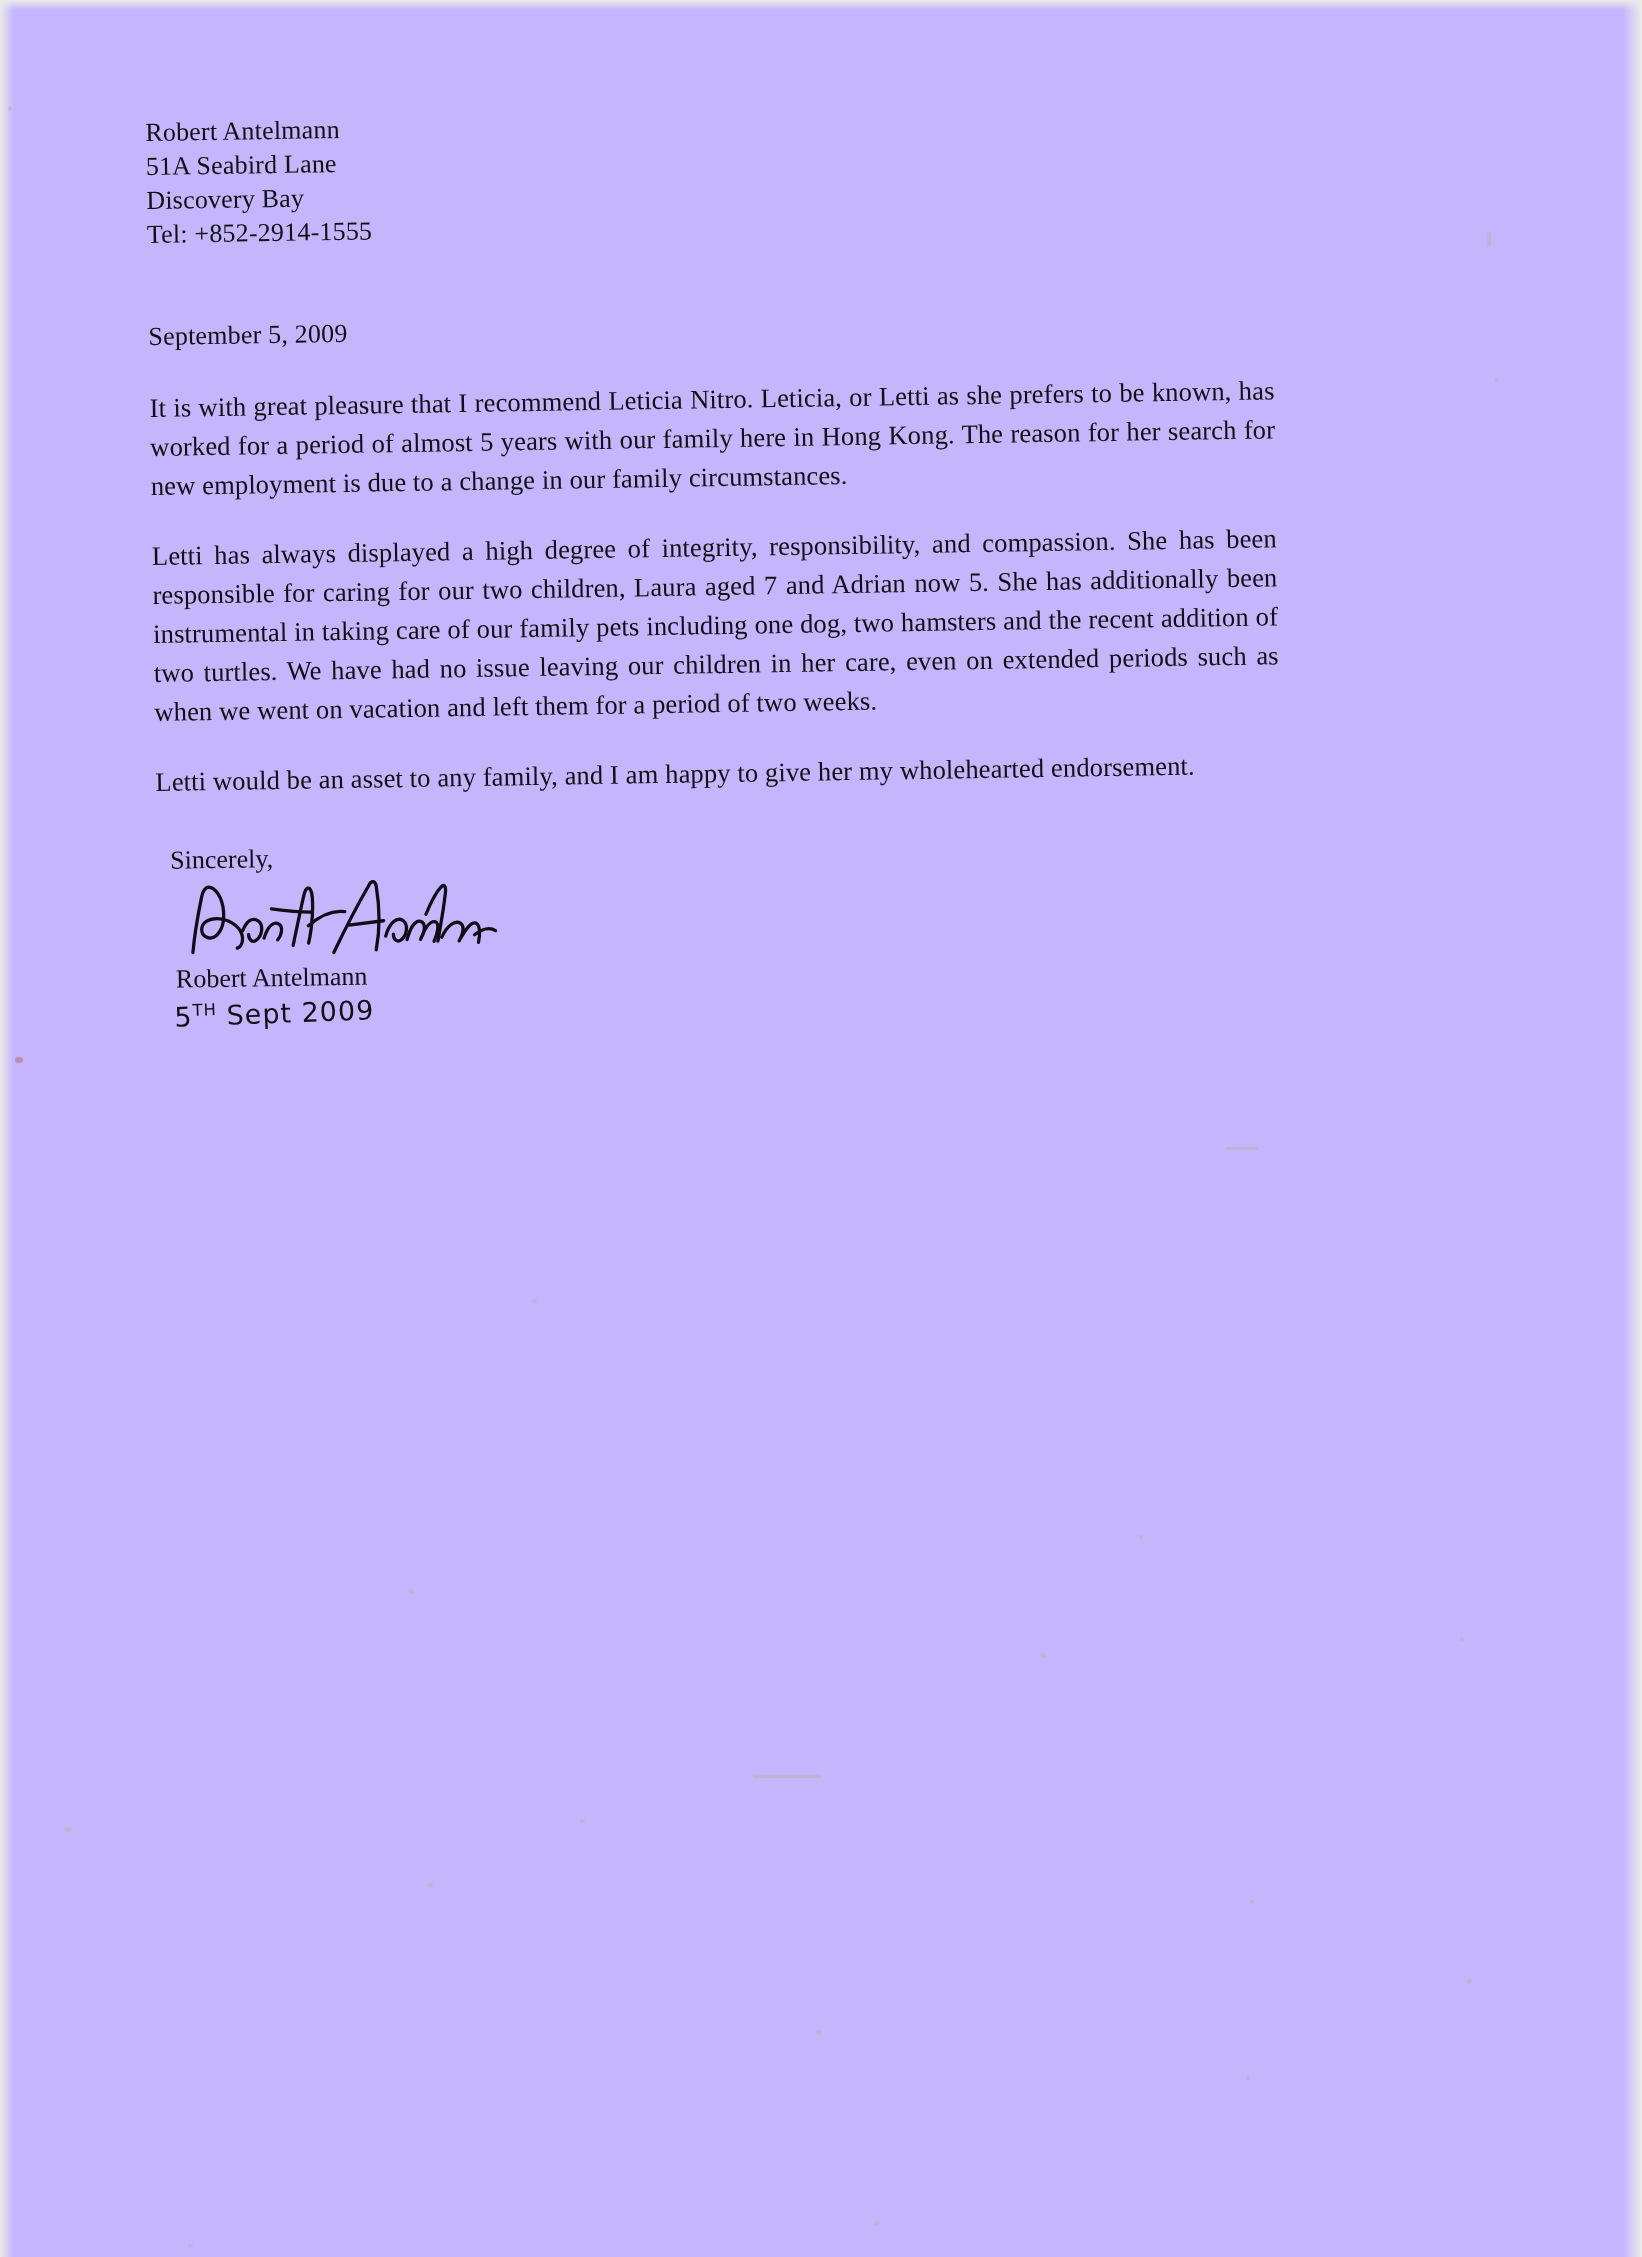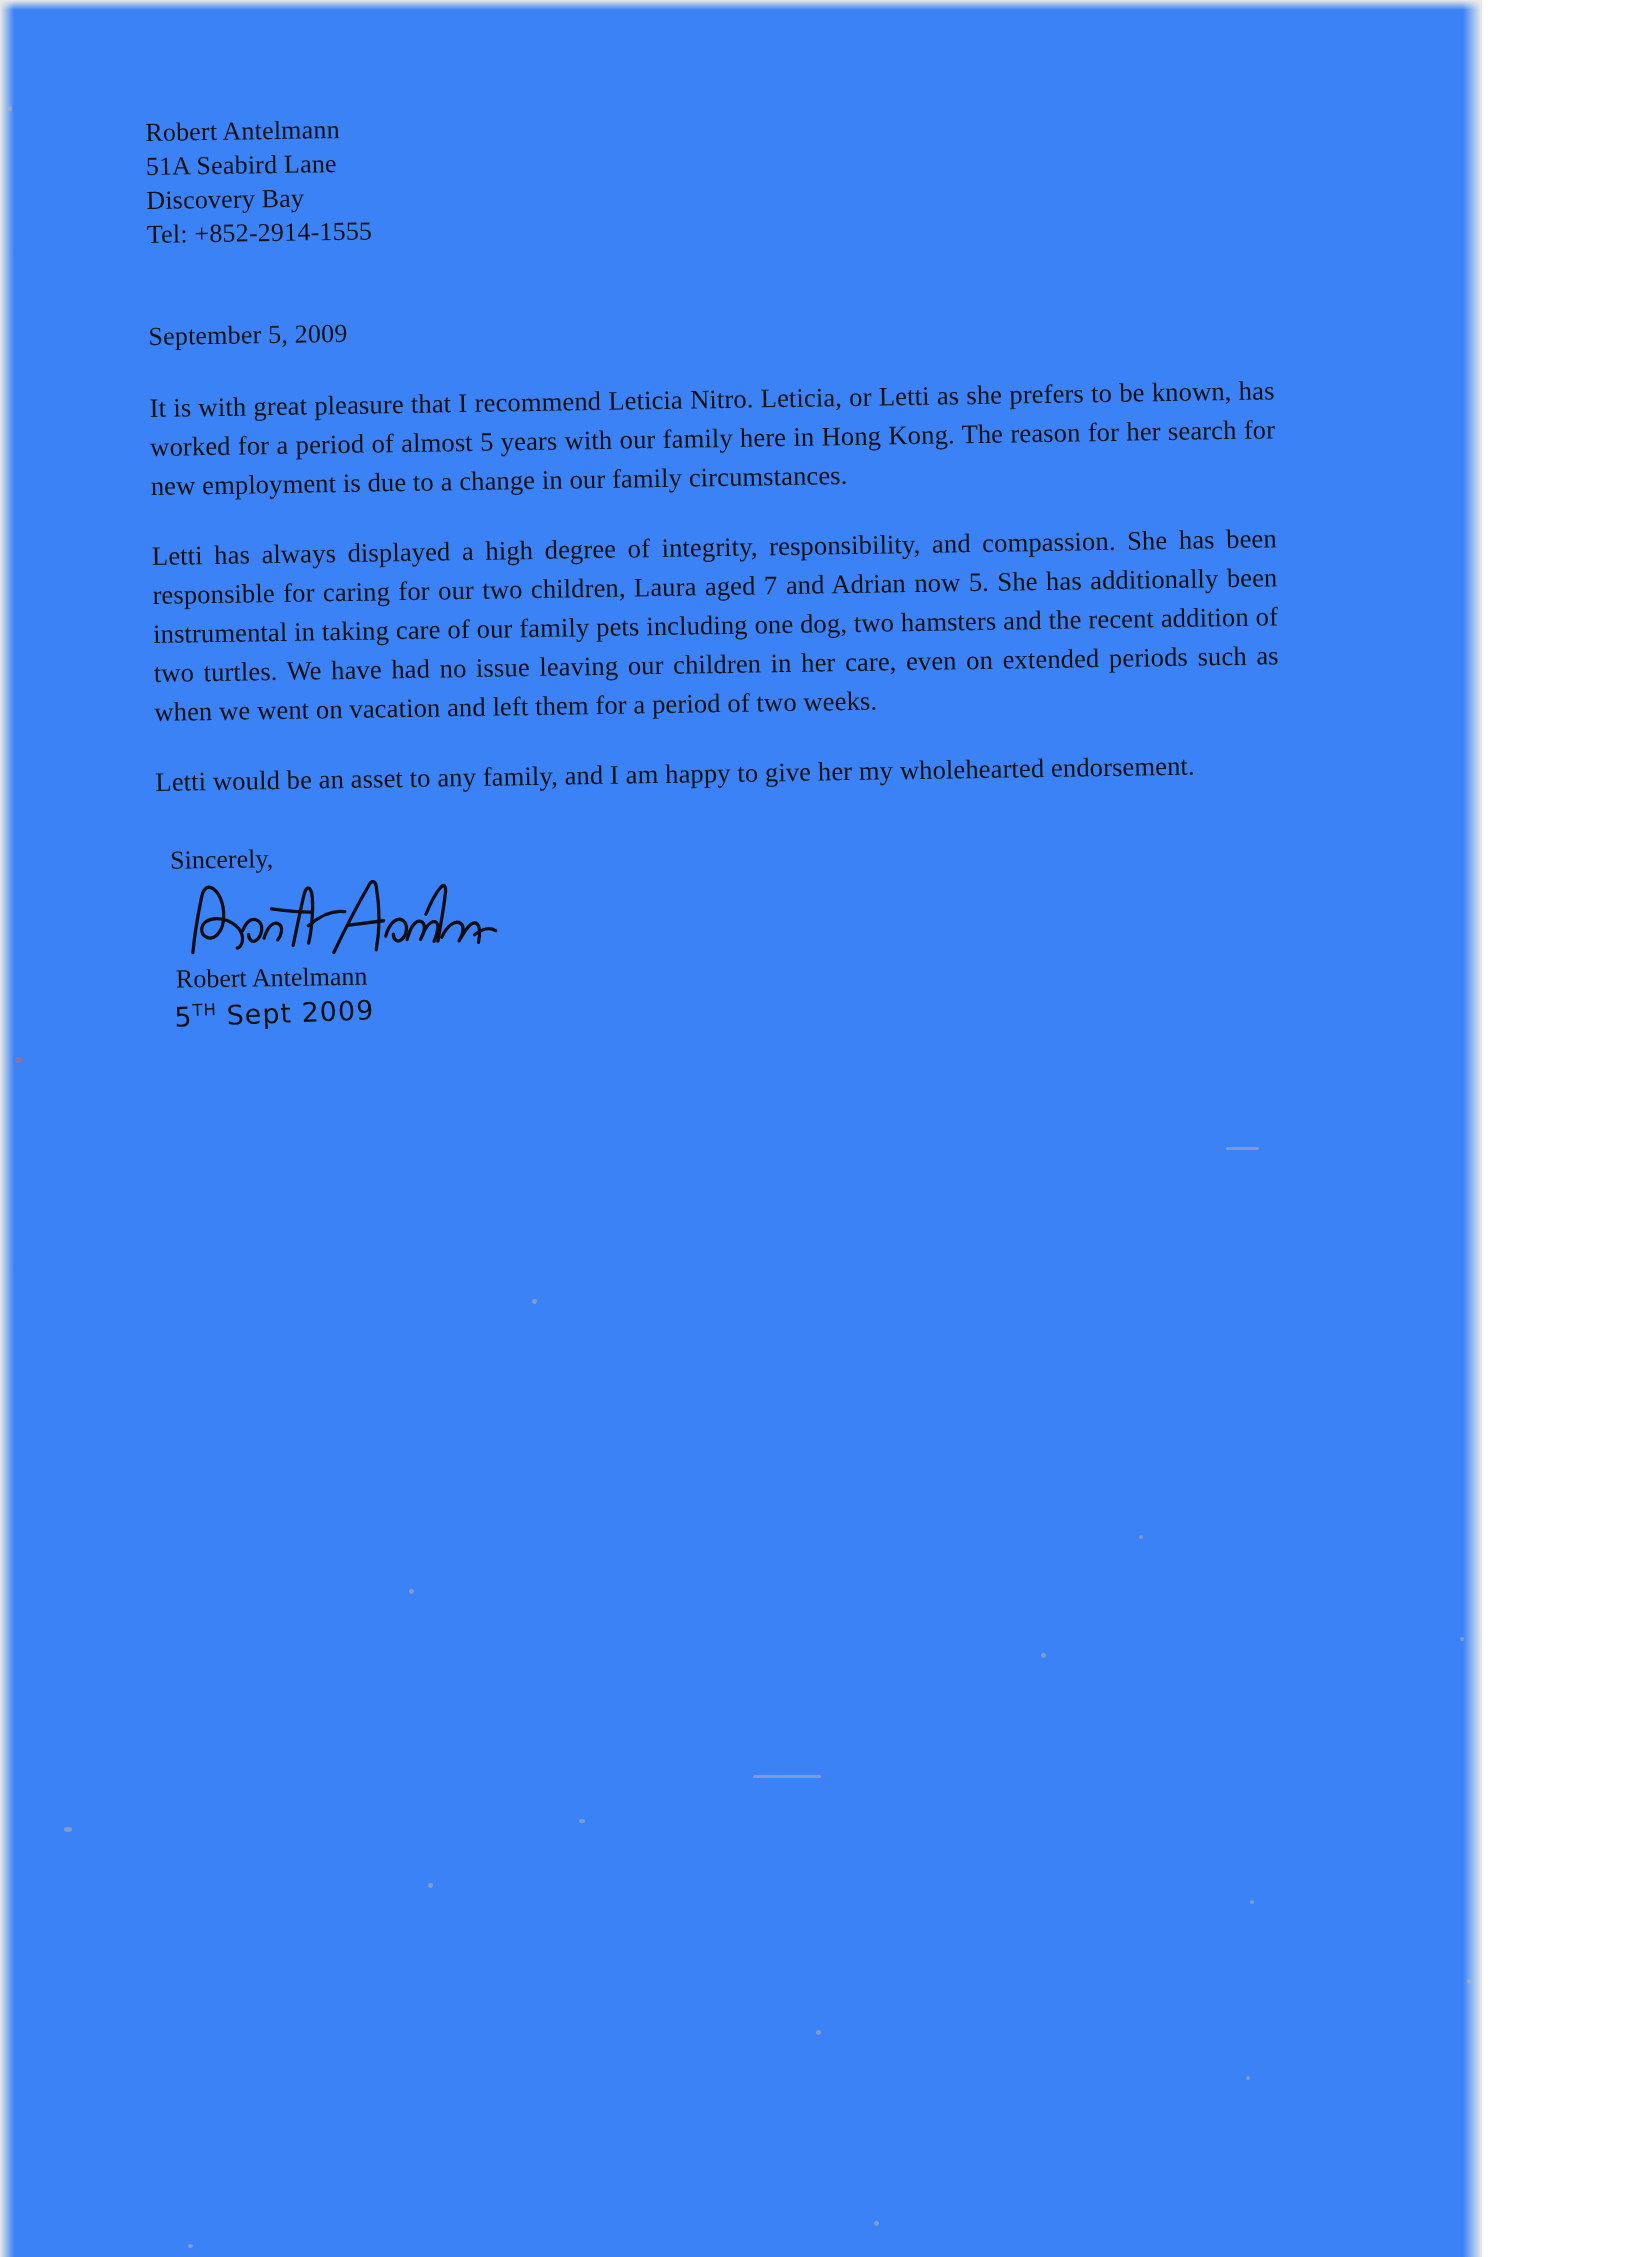--- a/index.html
+++ b/index.html
@@ -2,23 +2,23 @@
 <html><head>
 <meta charset="utf-8">
 <style>
   html, body {
     margin: 0;
     padding: 0;
     background: #ffffff;
   }
   .page {
     position: relative;
-    width: 1482px;
+    width: 1642px;
     height: 2257px;
-    background: #3b82f6;
+    background: #c4b5fd;
     overflow: hidden;
     font-family: "Liberation Serif", serif;
     color: #111111;
   }
   
   .scan-edge-left {
     position: absolute;
     left: 0; top: 0;
     width: 13.5px; height: 100%;
     background: linear-gradient(to right, #e9e9e6, rgba(255,255,255,0));

